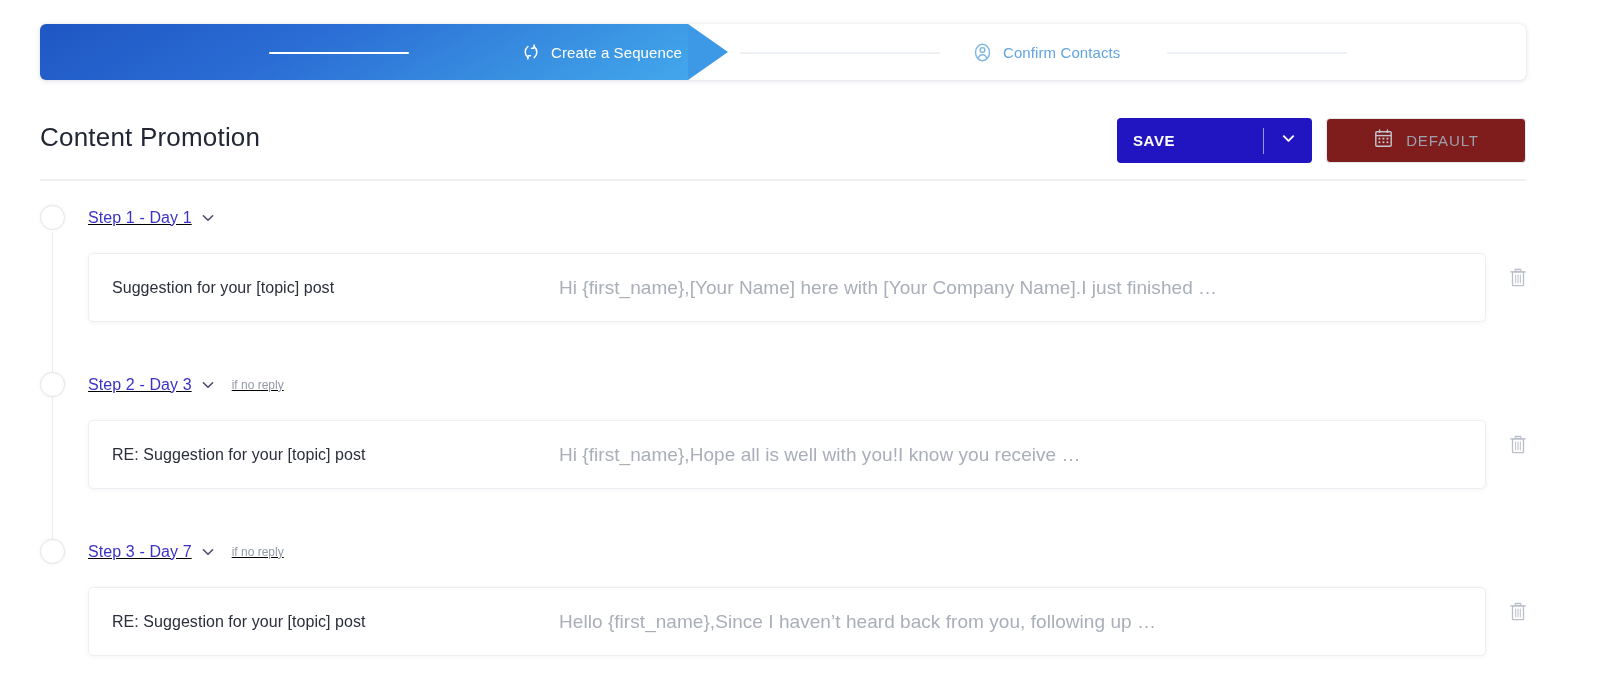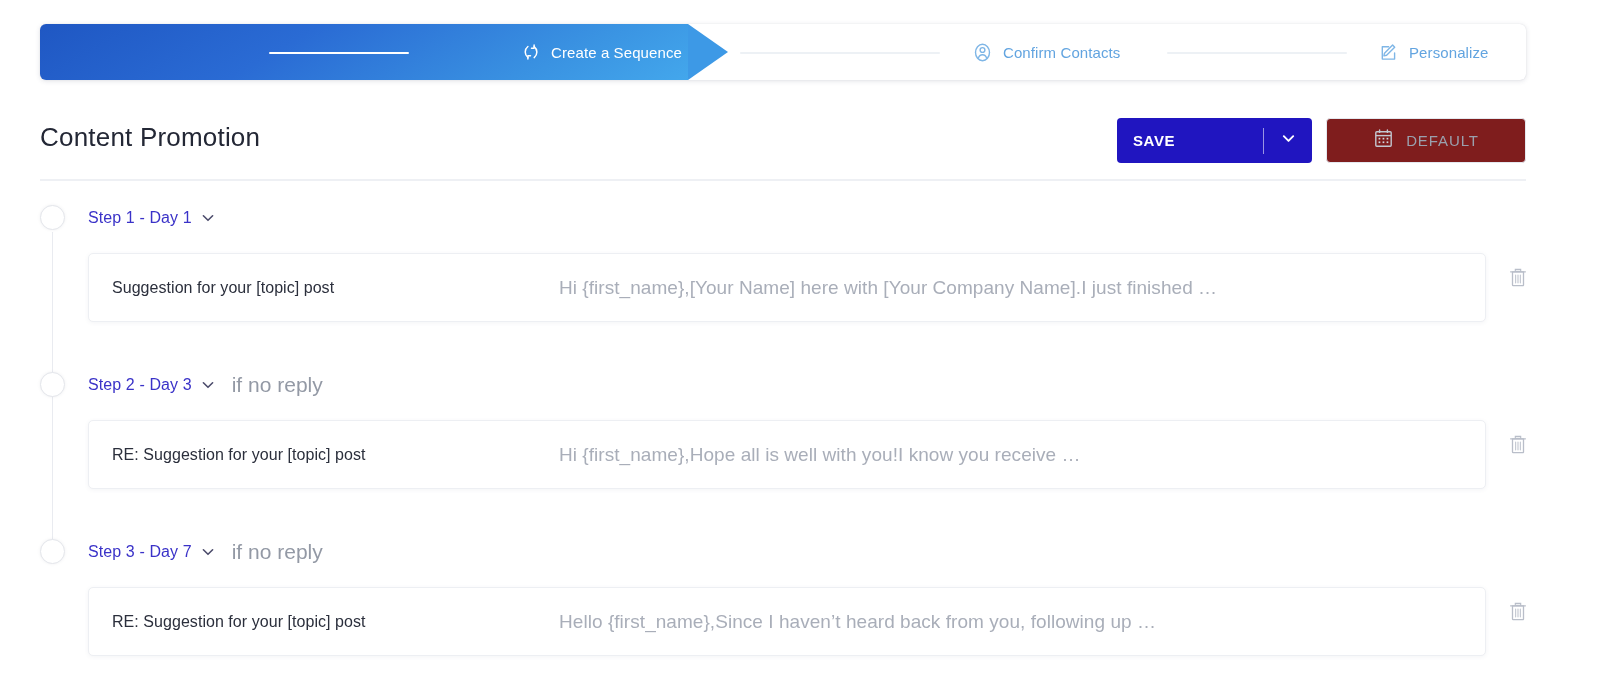--- a/index.html
+++ b/index.html
@@ -195,29 +195,30 @@
   }
 
   .step-heading {
     position: absolute;
     left: 88px;
     top: 0;
     height: 25px;
     display: flex;
     align-items: center;
     gap: 8px;
+    text-decoration: underline;
   }
   .step-heading-label {
     font-size: 16px;
     color: #3a32c8;
     letter-spacing: .1px;
   }
   .step-heading-caret { display: flex; align-items: center; cursor: pointer; }
   .step-condition {
-    font-size: 21px;
+    font-size: 12px;
     color: #9399a5;
     margin-left: 8px;
   }
 
   .email-card {
     position: absolute;
     left: 88px;
     top: 48px;
     width: 1398px;
     height: 69px;
@@ -288,29 +289,20 @@
         <svg width="20" height="20" viewBox="0 0 20 20" fill="none">
           <path d="M13.2 4.6A7 7 0 0 1 13.2 15.6" stroke="#ffffff" stroke-width="1.5" stroke-linecap="round"></path>
           <path d="M6.9 15.5A7 7 0 0 1 6.9 4.5" stroke="#ffffff" stroke-width="1.5" stroke-linecap="round"></path>
           <path d="M13.1 3.1v3.1h-2.6" stroke="#ffffff" stroke-width="1.5" stroke-linecap="round" stroke-linejoin="round"></path>
           <path d="M6.9 16.9v-3.1h2.6" stroke="#ffffff" stroke-width="1.5" stroke-linecap="round" stroke-linejoin="round"></path>
         </svg>
       </span>
       <span class="step-label">Create a Sequence</span>
     </div>
 
-    <div class="step-item s4 todo">
-      <span class="step-icon">
-        <svg width="21" height="21" viewBox="0 0 21 21" fill="none">
-          <path d="M16.6 10.9v6.2H4.3V4.7h6.3" stroke="#7fb6e6" stroke-width="1.4" stroke-linecap="round" stroke-linejoin="round"></path>
-          <path d="M8.6 13.3l8.1-8.1-2.1-2.1-8.1 8.1-.6 2.7z" stroke="#7fb6e6" stroke-width="1.4" stroke-linejoin="round"></path>
-        </svg>
-      </span>
-      <span class="step-label">Personalize</span>
-    </div>
   </div>
 
   <div class="title-row">
     <div class="page-title">Content Promotion</div>
 
     <div class="save-button">
       <span class="save-label">SAVE</span>
       <span class="save-divider"></span>
       <span class="save-caret">
         <span>

